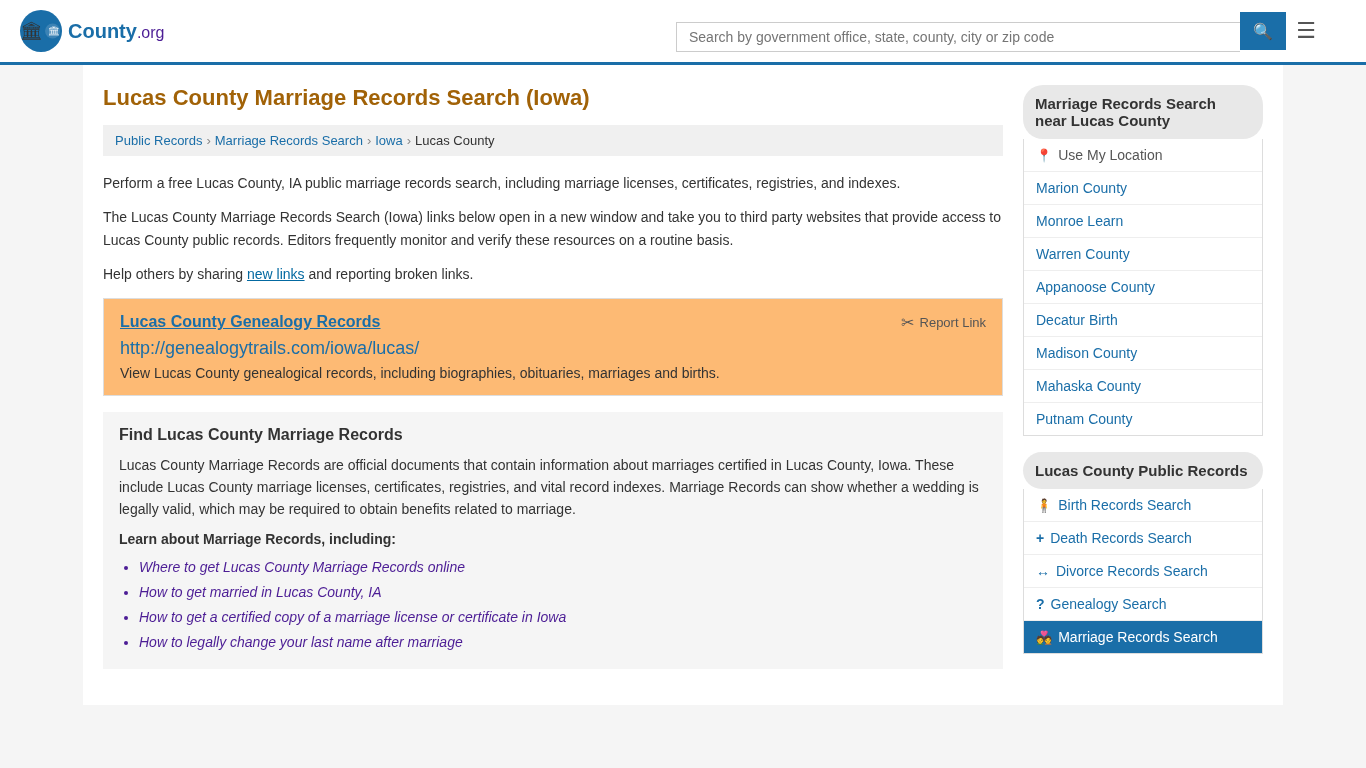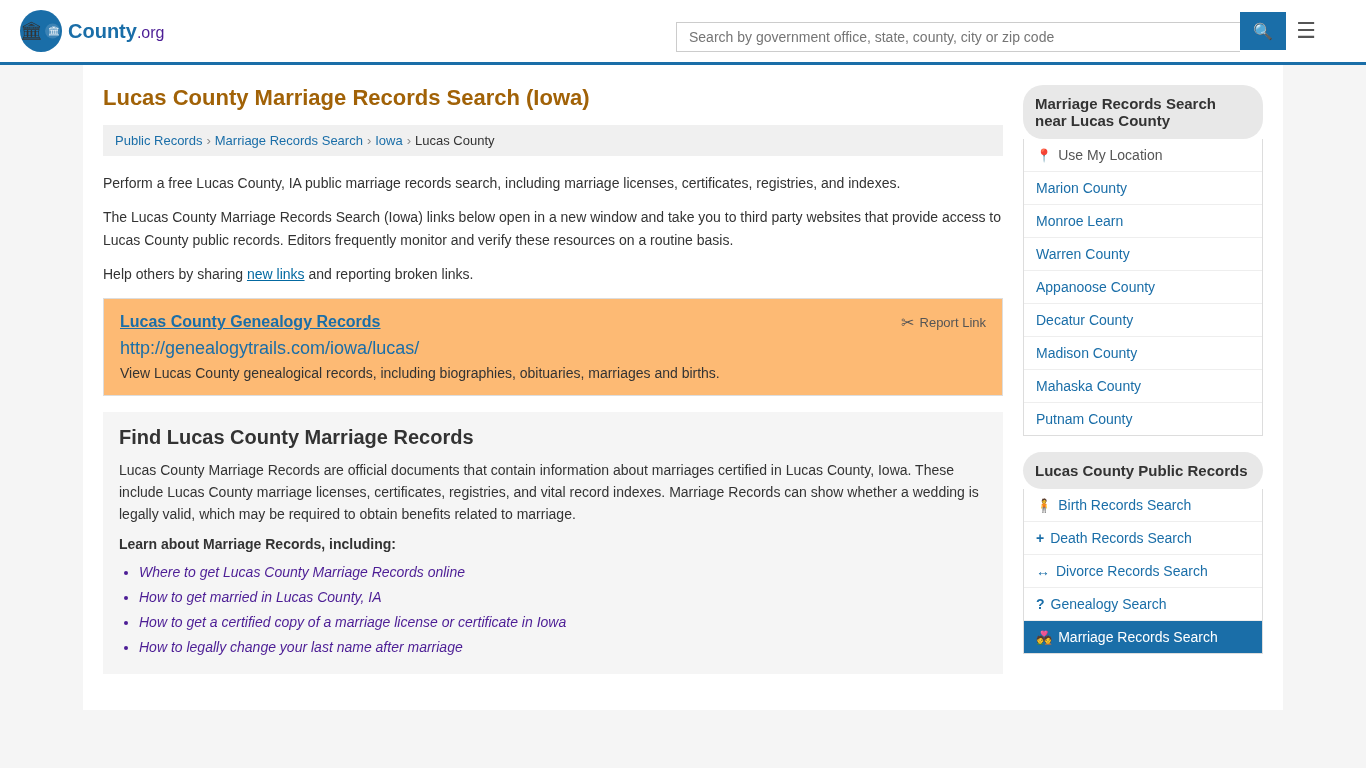--- a/index.html
+++ b/index.html
@@ -147,21 +147,21 @@
       color: #333;
     }
 
     
     .find-section {
       background: #f5f5f5;
       padding: 14px 16px;
       margin-bottom: 16px;
     }
     .find-section h2 {
-      font-size: 20px;
+      font-size: 16px;
       font-weight: bold;
       color: #333;
       margin-bottom: 10px;
     }
     .find-section p {
       font-size: 14px;
       line-height: 1.6;
       color: #333;
       margin-bottom: 10px;
     }
@@ -328,21 +328,21 @@
             <span>Warren County</span>
           </a>
         </div>
         <div class="sidebar-item">
           <a href="#">
             <span>Appanoose County</span>
           </a>
         </div>
         <div class="sidebar-item">
           <a href="#">
-            <span>Decatur County</span>
+            <span>Decatur Birth</span>
           </a>
         </div>
         <div class="sidebar-item">
           <a href="#">
             <span>Madison County</span>
           </a>
         </div>
         <div class="sidebar-item">
           <a href="#">
             <span>Mahaska County</span>

